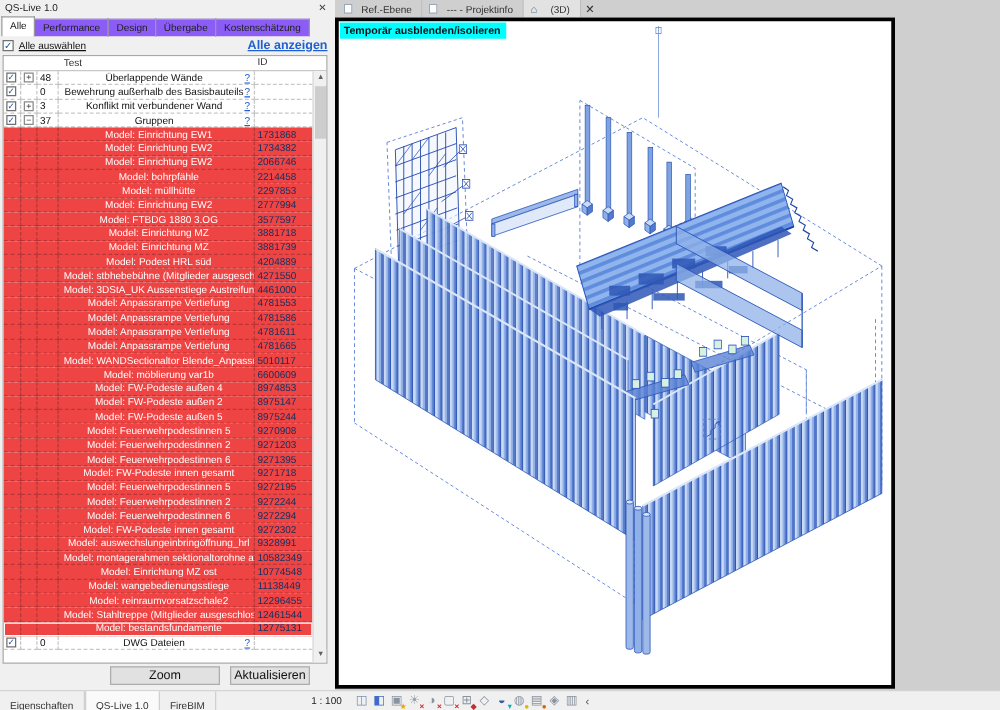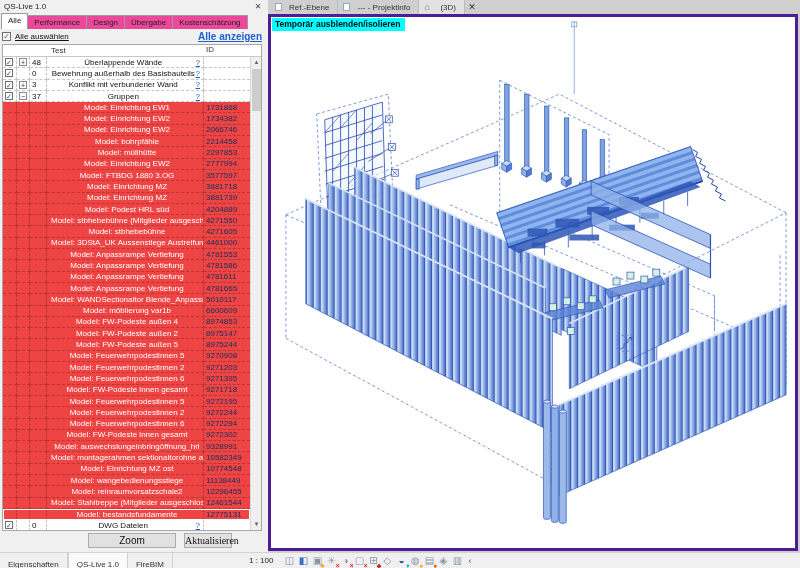--- a/index.html
+++ b/index.html
@@ -5,21 +5,21 @@
   html,body{margin:0;padding:0;background:#e8e8e8;}
   *{box-sizing:border-box;font-family:"Liberation Sans","DejaVu Sans",sans-serif;}
   .screen{position:relative;width:800px;height:568px;background:#f0f0f0;overflow:hidden;font-size:8px;color:#111;}
 
   
   .left-panel{position:absolute;left:0;top:0;width:268px;height:552px;background:#f0f0f0;}
   .panel-titlebar{position:absolute;left:0;top:0;width:100%;height:13px;display:flex;align-items:center;padding:0 4px;background:#f0f0f0;}
   .panel-title{flex:1;font-size:8px;color:#222;}
   .panel-close{width:12px;text-align:center;color:#444;font-size:8px;cursor:pointer;}
   .panel-tabs{position:absolute;left:1px;top:13px;height:16px;display:flex;align-items:flex-end;}
-  .ptab{padding:2px 6px 2px 6px;font-size:8px;border:1px solid #9a9a9a;border-bottom:none;background:#ec4899;color:#222;margin-right:-1px;height:14px;}
+  .ptab{padding:2px 6px 2px 6px;font-size:8px;border:1px solid #9a9a9a;border-bottom:none;background:#8b5cf6;color:#222;margin-right:-1px;height:14px;}
   .ptab.active{background:#fff;height:16px;position:relative;z-index:2;}
   .select-row{position:absolute;left:2px;top:30px;width:260px;height:13px;display:flex;align-items:center;}
   .cb-box{width:9px;height:9px;border:1px solid #707070;background:#fff;font-size:8px;line-height:8px;text-align:center;color:#1a56b0;margin-right:4px;}
   .select-label{flex:1;font-size:8px;text-decoration:underline;}
   .link{font-size:10px;color:#1e5fd2;text-decoration:underline;font-weight:bold;}
 
   
   .qtable{position:absolute;left:2px;top:44px;width:260px;height:487px;background:#fff;border:1px solid #a8a8a8;overflow:hidden;}
   .thead{display:flex;height:12px;border-bottom:1px solid #c8c8c8;background:#fff;}
   .col-cb{width:14px;} .col-ex{width:13px;} .col-n{width:17px;} .col-test{flex:1;display:flex;align-items:center;text-align:center;} .col-id{width:46px;} .col-sb{width:11px;}
@@ -37,32 +37,32 @@
   .item-row{background:#ef4444;color:#fff;}
   .item-row .col-id{color:#10305f;}
   .item-row.focused{outline:1px solid #fff;outline-offset:-1.5px;}
   .vscroll{position:absolute;right:0;top:12px;bottom:0;width:11px;background:#f0f0f0;border-left:1px solid #d8d8d8;}
   .vs-up,.vs-dn{position:absolute;left:0;width:11px;height:11px;color:#606060;font-size:6px;text-align:center;line-height:11px;background:#f0f0f0;}
   .vs-up{top:0;} .vs-dn{bottom:0;}
   .vs-thumb{position:absolute;left:1px;top:12px;width:9px;height:42px;background:#cdcdcd;}
   .panel-buttons{position:absolute;left:0;top:533px;width:268px;height:16px;}
   .btn{position:absolute;top:0;height:15px;background:#e1e1e1;border:1px solid #adadad;font-size:10px;text-align:center;line-height:13px;color:#111;}
   .btn-zoom{left:88px;width:88px;}
-  .btn-refresh{left:184px;width:48px;font-family:Liberation Serif, serif;}
+  .btn-refresh{left:184px;width:64px;}
 
   
   .view-area{position:absolute;left:268px;top:0;width:532px;height:552px;background:#cfcfcf;}
   .view-tabs{position:absolute;left:2px;top:0;height:14px;display:flex;align-items:center;}
   .vtab{display:flex;align-items:center;gap:7px;height:14px;padding:0 8px 0 5px;font-size:8px;color:#333;background:#cfcfcf;border-right:1px solid #bdbdbd;}
   .vtab.active{background:#e2e2e2;}
   .sheet-icon{width:7px;height:8px;background:#fdfdfd;border:1px solid #9aa7b8;display:inline-block;}
   .house-3d-icon{width:9px;display:inline-block;color:#5a708e;font-size:9px;line-height:9px;}
   .house-3d-icon::before{content:"⌂";}
   .vtab-close{width:14px;text-align:center;color:#333;font-size:9px;}
-  .viewport{position:absolute;left:0;top:14px;width:530px;height:537px;border:3px solid #4c1d95;background:#ffffff;overflow:hidden;}
+  .viewport{position:absolute;left:0;top:14px;width:448px;height:537px;border:3px solid #000000;background:#ffffff;overflow:hidden;}
   .overlay-label{position:absolute;left:1px;top:1px;background:#00ffff;color:#061018;font-weight:bold;font-size:8.5px;padding:1px 4px 2px 3px;z-index:5;}
   .scene{position:absolute;left:0;top:0;width:100%;height:100%;}
 
   
   .status-bar{position:absolute;left:0;bottom:0;width:800px;height:16px;background:#f0f0f0;border-top:1px solid #d4d4d4;display:flex;align-items:center;}
   .palette-tabs{display:flex;height:16px;align-items:center;}
   .pal-tab{padding:4px 8px;font-size:8px;color:#333;height:16px;line-height:16px;border-right:1px solid #d0d0d0;}
   .pal-tab.active{background:#fafafa;border-left:1px solid #d0d0d0;}
   .view-controls{display:flex;align-items:center;gap:2px;margin-left:72px;}
   .scale-btn{font-size:8px;color:#222;padding:0 4px;margin-right:4px;}
@@ -287,29 +287,20 @@
             <div class="trow item-row">
               <div class="col-cb"></div>
               <div class="col-ex"></div>
               <div class="col-n"></div>
               <div class="col-test">
                 <span class="lbl">Model: stbhebebühne (Mitglieder ausgeschlossen)</span>
               </div>
               <div class="col-id">4271550</div>
             </div>
 
-            <div class="trow item-row">
-              <div class="col-cb"></div>
-              <div class="col-ex"></div>
-              <div class="col-n"></div>
-              <div class="col-test">
-                <span class="lbl">Model: stbhebebühne</span>
-              </div>
-              <div class="col-id">4271605</div>
-            </div>
 
             <div class="trow item-row">
               <div class="col-cb"></div>
               <div class="col-ex"></div>
               <div class="col-n"></div>
               <div class="col-test">
                 <span class="lbl">Model: 3DStA_UK Aussenstiege Austreifung_04</span>
               </div>
               <div class="col-id">4461000</div>
             </div>

